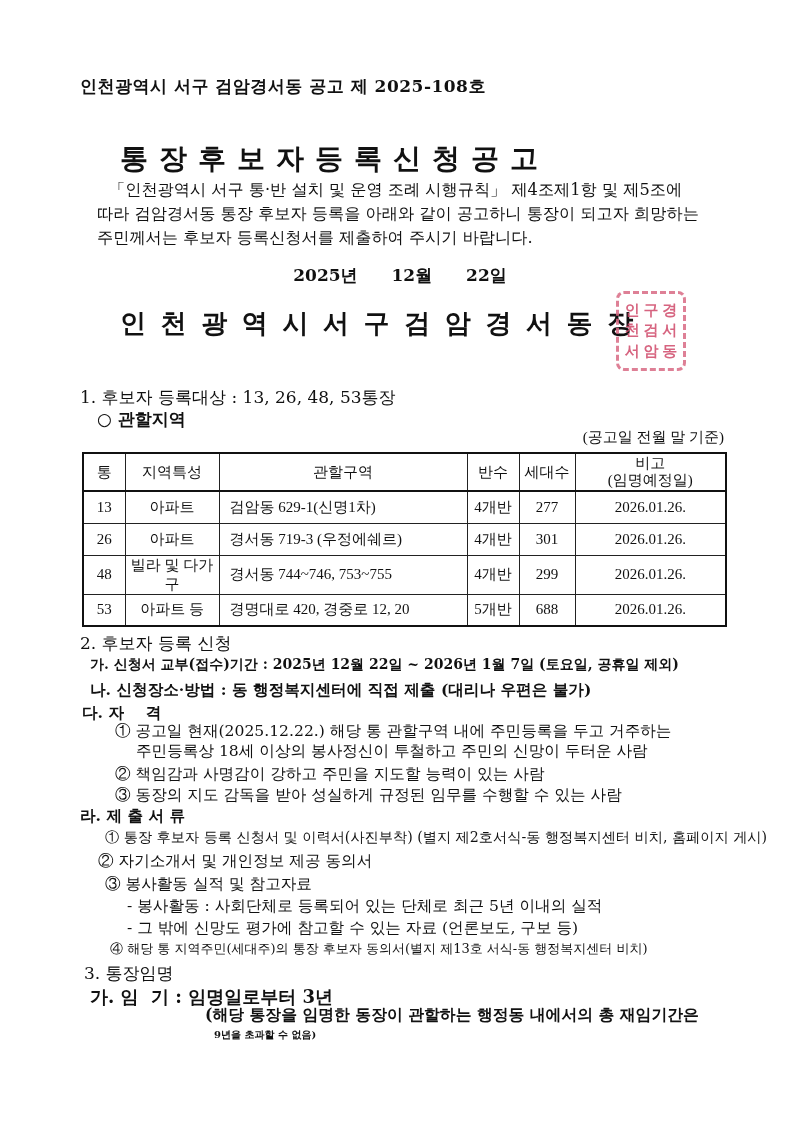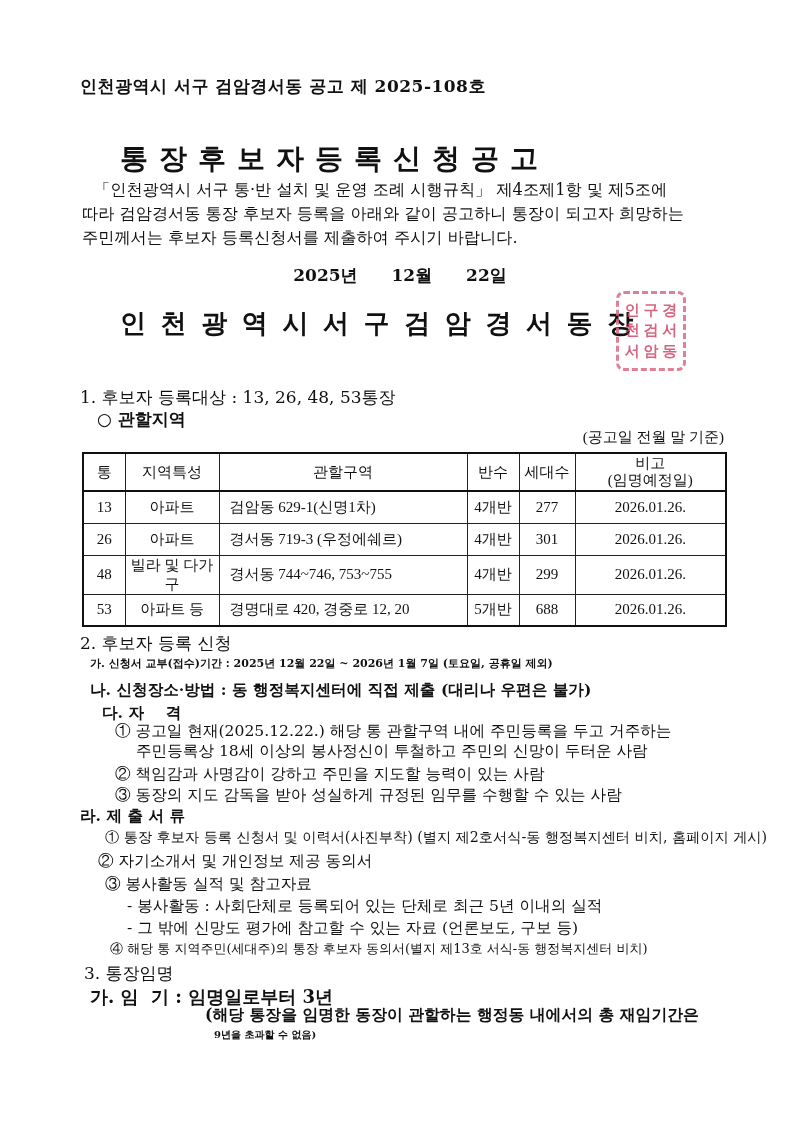--- a/index.html
+++ b/index.html
@@ -7,21 +7,21 @@
     body {
       position: relative;
       font-family: "DejaVu Serif", "Liberation Serif", serif;
       color: #111;
       overflow: hidden;
     }
     .abs { position: absolute; white-space: nowrap; }
     .doc-number { left: 80px; top: 75px; font-size: 17px; font-weight: bold; letter-spacing: 0.5px; }
     .doc-title { left: 0; width: 669px; top: 140px; text-align: center; font-size: 28px; font-weight: bold; letter-spacing: 11px; }
     .intro { left: 82px; top: 178px; font-size: 16.2px; line-height: 24px; }
-    .intro .line { display: block; white-space: nowrap; }
+    .intro .line { display: block; white-space: nowrap; margin-left: 15px; }
     .intro .l1 { padding-left: 12px; }
     .date-line { left: 0; width: 800px; top: 264px; text-align: center; font-size: 17px; font-weight: bold; }
     .date-line span { margin: 0 14px; }
     .issuer { left: 120px; top: 306px; font-size: 26px; font-weight: bold; letter-spacing: 14.6px; }
     .stamp {
       position: absolute; left: 616px; top: 291px; width: 70px; height: 80px;
       border: 3px dashed #d96a84; border-radius: 8px; opacity: 0.85;
       display: flex; justify-content: space-around; align-items: stretch; padding: 6px 4px;
     }
     .stamp .col { width: 16px; display: flex; flex-direction: column; justify-content: space-around; align-items: center; }
@@ -38,21 +38,21 @@
     table.region th, table.region td {
       border: 1px solid #222; text-align: center; padding: 0 4px; height: 32px; font-weight: normal;
     }
     table.region thead th { height: 38px; border-bottom: 2px solid #111; line-height: 17px; }
     table.region td.left { text-align: left; padding-left: 10px; }
     .s2 { left: 80px; top: 632px; }
     .item { font-size: 15.6px; }
     .bold { font-weight: bold; }
     .i-ga { left: 90px; top: 656px; }
     .i-na { left: 90px; top: 680px; }
-    .i-da { left: 102px; top: 703px; }
+    .i-da { left: 82px; top: 703px; }
     .q1a { left: 115px; top: 721px; }
     .q1b { left: 136px; top: 741px; }
     .q2 { left: 115px; top: 764px; }
     .q3 { left: 115px; top: 785px; }
     .i-ra { left: 80px; top: 806px; }
     .d1 { left: 105px; top: 828px; font-size: 14.2px; }
     .d2 { left: 98px; top: 851px; }
     .d3 { left: 105px; top: 874px; }
     .d3a { left: 127px; top: 896px; }
     .d3b { left: 127px; top: 918px; }
@@ -157,21 +157,21 @@
       <td>아파트 등</td>
       <td class="left">경명대로 420, 경중로 12, 20</td>
       <td>5개반</td>
       <td>688</td>
       <td>2026.01.26.</td>
     </tr>
   </tbody>
 </table>
 
 <div class="abs section s2">2. 후보자 등록 신청</div>
-<div class="abs item bold i-ga" style="font-size:11px;">가. 신청서 교부(접수)기간 : 2025년 12월 22일 ~ 2026년 1월 7일 (토요일, 공휴일 제외)</div>
+<div class="abs item bold i-ga" style="font-size:14px;">가. 신청서 교부(접수)기간 : 2025년 12월 22일 ~ 2026년 1월 7일 (토요일, 공휴일 제외)</div>
 <div class="abs item bold i-na">나. 신청장소·방법 : 동 행정복지센터에 직접 제출 (대리나 우편은 불가)</div>
 <div class="abs item bold i-da" style="white-space:pre;">다. 자    격</div>
 <div class="abs item q1a">① 공고일 현재(2025.12.22.) 해당 통 관할구역 내에 주민등록을 두고 거주하는</div>
 <div class="abs item q1b">주민등록상 18세 이상의 봉사정신이 투철하고 주민의 신망이 두터운 사람</div>
 <div class="abs item q2">② 책임감과 사명감이 강하고 주민을 지도할 능력이 있는 사람</div>
 <div class="abs item q3">③ 동장의 지도 감독을 받아 성실하게 규정된 임무를 수행할 수 있는 사람</div>
 <div class="abs item bold i-ra">라. 제 출 서 류</div>
 <div class="abs item d1">① 통장 후보자 등록 신청서 및 이력서(사진부착) (별지 제2호서식-동 행정복지센터 비치, 홈페이지 게시)</div>
 <div class="abs item d2">② 자기소개서 및 개인정보 제공 동의서</div>
 <div class="abs item d3">③ 봉사활동 실적 및 참고자료</div>

